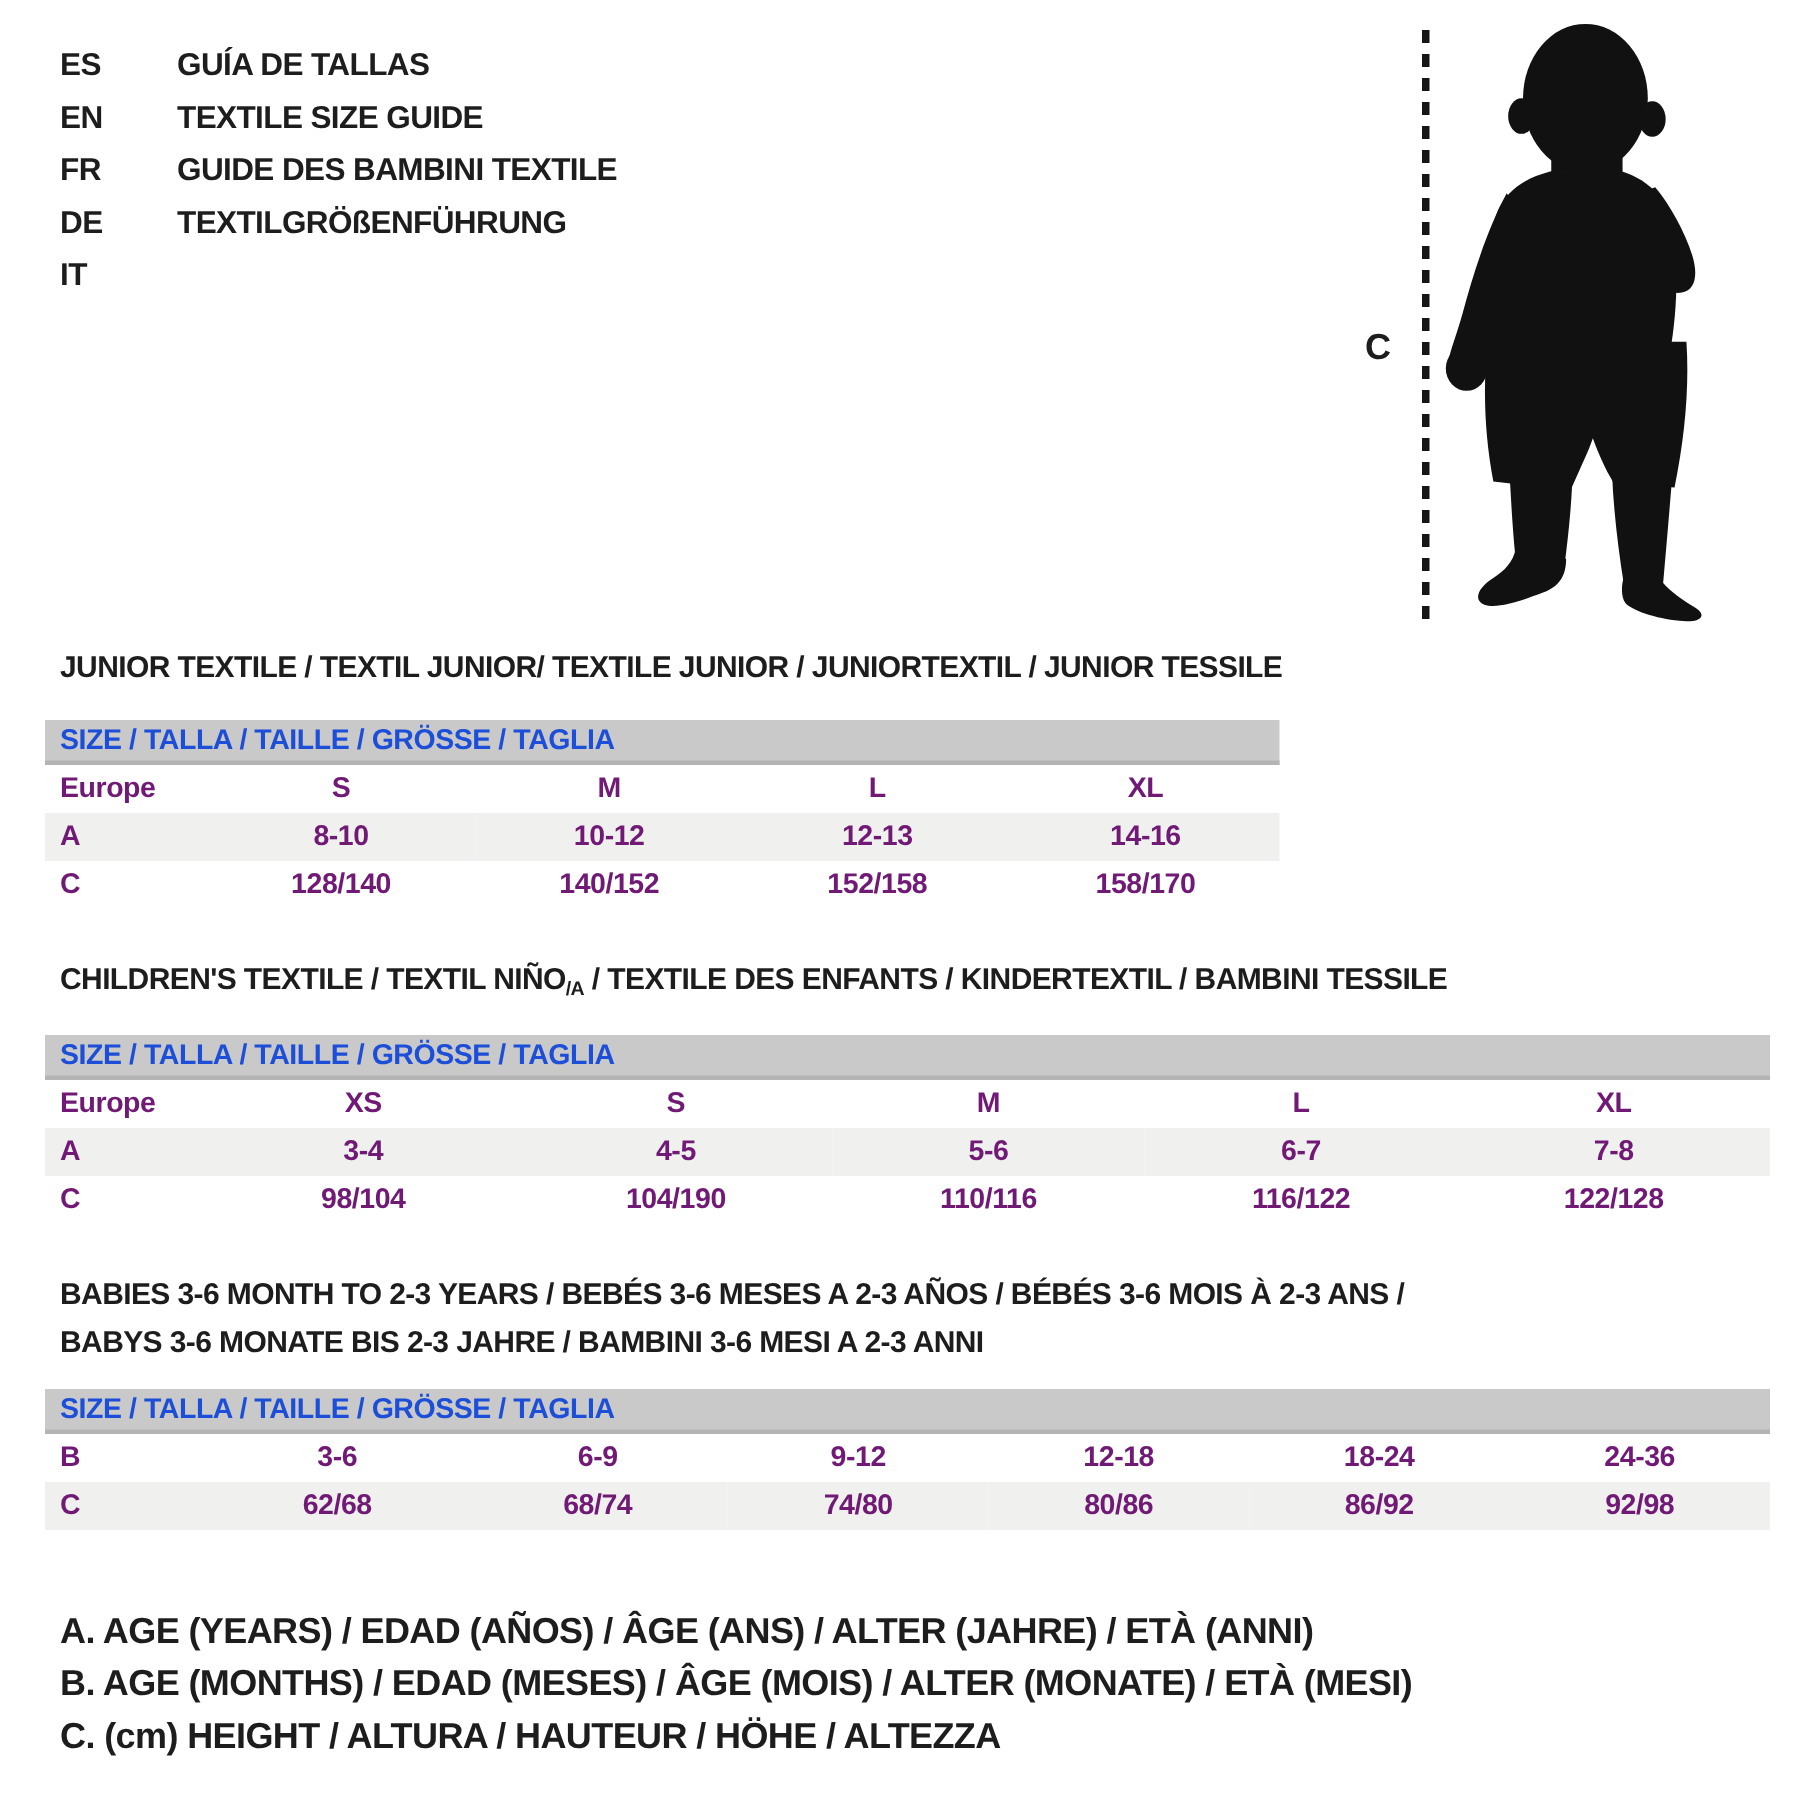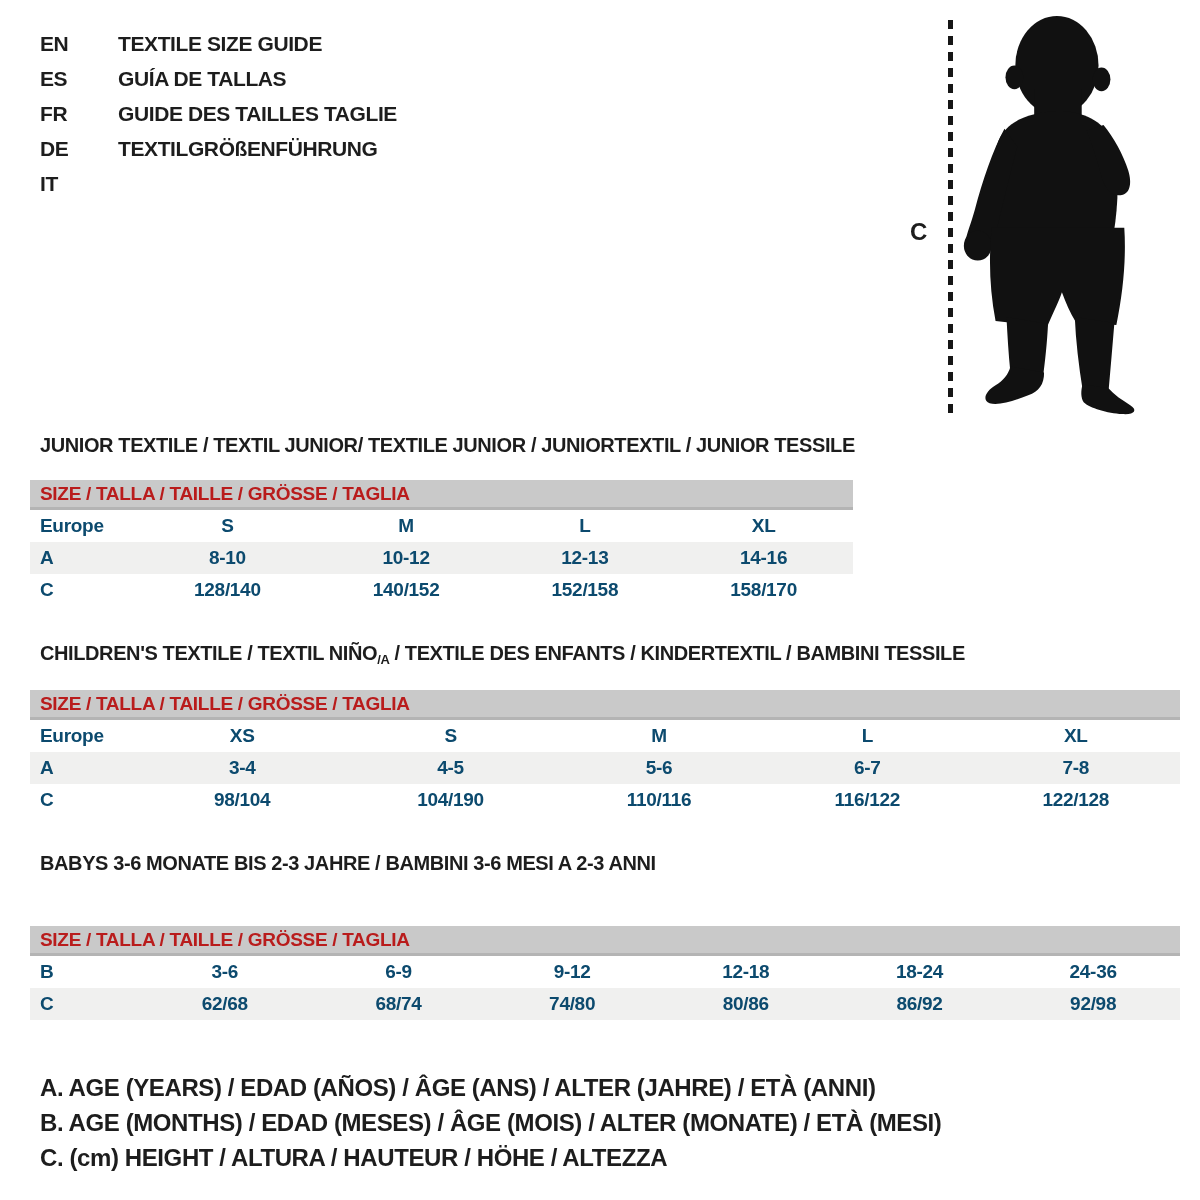--- a/index.html
+++ b/index.html
@@ -36,54 +36,54 @@
   #junior-title{top:434px;text-align:center;}
   #children-title{top:642px;}
   #babies-title{top:847px;line-height:32px;}
   
   .size-table-wrap{position:absolute;left:30px;}
   #junior-table{top:480px;width:823px;}
   #children-table{top:690px;width:1150px;}
   #babies-table{top:926px;width:1150px;}
   .size-bar{
     height:27px;line-height:27px;
-    background:#c9c9c9;color:#b91c1c;
+    background:#c9c9c9;color:#1d4ed8;
     border-bottom:3px solid #b4b4b4;
     font-size:19px;font-weight:700;letter-spacing:-0.3px;
     padding-left:10px;
   }
   table.size-table{width:100%;border-collapse:collapse;table-layout:fixed;}
   table.size-table td{
     height:32px;font-size:19px;font-weight:700;letter-spacing:-0.3px;
-    text-align:center;vertical-align:middle;color:#0c4a6e;padding:0;
+    text-align:center;vertical-align:middle;color:#701a75;padding:0;
   }
   table.size-table td.row-label{text-align:left;padding-left:10px;}
   tr.row-alt{background:#f0f0ef;}
   col.label-col{width:108px;}
   
   .legend{position:absolute;left:40px;top:1070px;line-height:35px;}
   .legend-line{font-size:24px;font-weight:700;letter-spacing:-0.4px;white-space:nowrap;}
 </style>
 </head>
 <body>
 
 <div id="canvas">
 
   <div class="lang-header">
     <div class="lang-row">
+      <span class="lang-code">ES</span>
+      <span class="lang-text">GUÍA DE TALLAS</span>
+    </div>
+    <div class="lang-row">
       <span class="lang-code">EN</span>
       <span class="lang-text">TEXTILE SIZE GUIDE</span>
     </div>
     <div class="lang-row">
-      <span class="lang-code">ES</span>
-      <span class="lang-text">GUÍA DE TALLAS</span>
-    </div>
-    <div class="lang-row">
       <span class="lang-code">FR</span>
-      <span class="lang-text">GUIDE DES TAILLES TAGLIE</span>
+      <span class="lang-text">GUIDE DES BAMBINI TEXTILE</span>
     </div>
     <div class="lang-row">
       <span class="lang-code">DE</span>
       <span class="lang-text">TEXTILGRÖßENFÜHRUNG</span>
     </div>
     <div class="lang-row">
       <span class="lang-code">IT</span>
     </div>
   </div>
 
@@ -182,20 +182,21 @@
           <td>104/190</td>
           <td>110/116</td>
           <td>116/122</td>
           <td>122/128</td>
         </tr>
       </tbody>
     </table>
   </div>
 
   <div class="section-title" id="babies-title">
+    <div>BABIES 3-6 MONTH TO 2-3 YEARS / BEBÉS 3-6 MESES A 2-3 AÑOS / BÉBÉS 3-6 MOIS À 2-3 ANS /</div>
     <div>BABYS 3-6 MONATE BIS 2-3 JAHRE / BAMBINI 3-6 MESI A 2-3 ANNI</div>
   </div>
   <div class="size-table-wrap" id="babies-table">
     <div class="size-bar">SIZE / TALLA / TAILLE / GRÖSSE / TAGLIA</div>
     <table class="size-table">
       <colgroup>
           <col class="label-col">
           <col>
           <col>
           <col>

